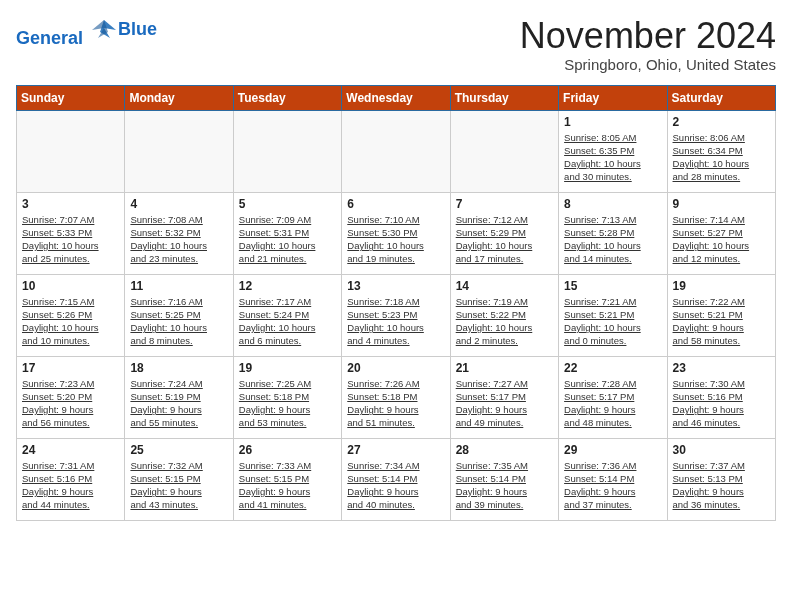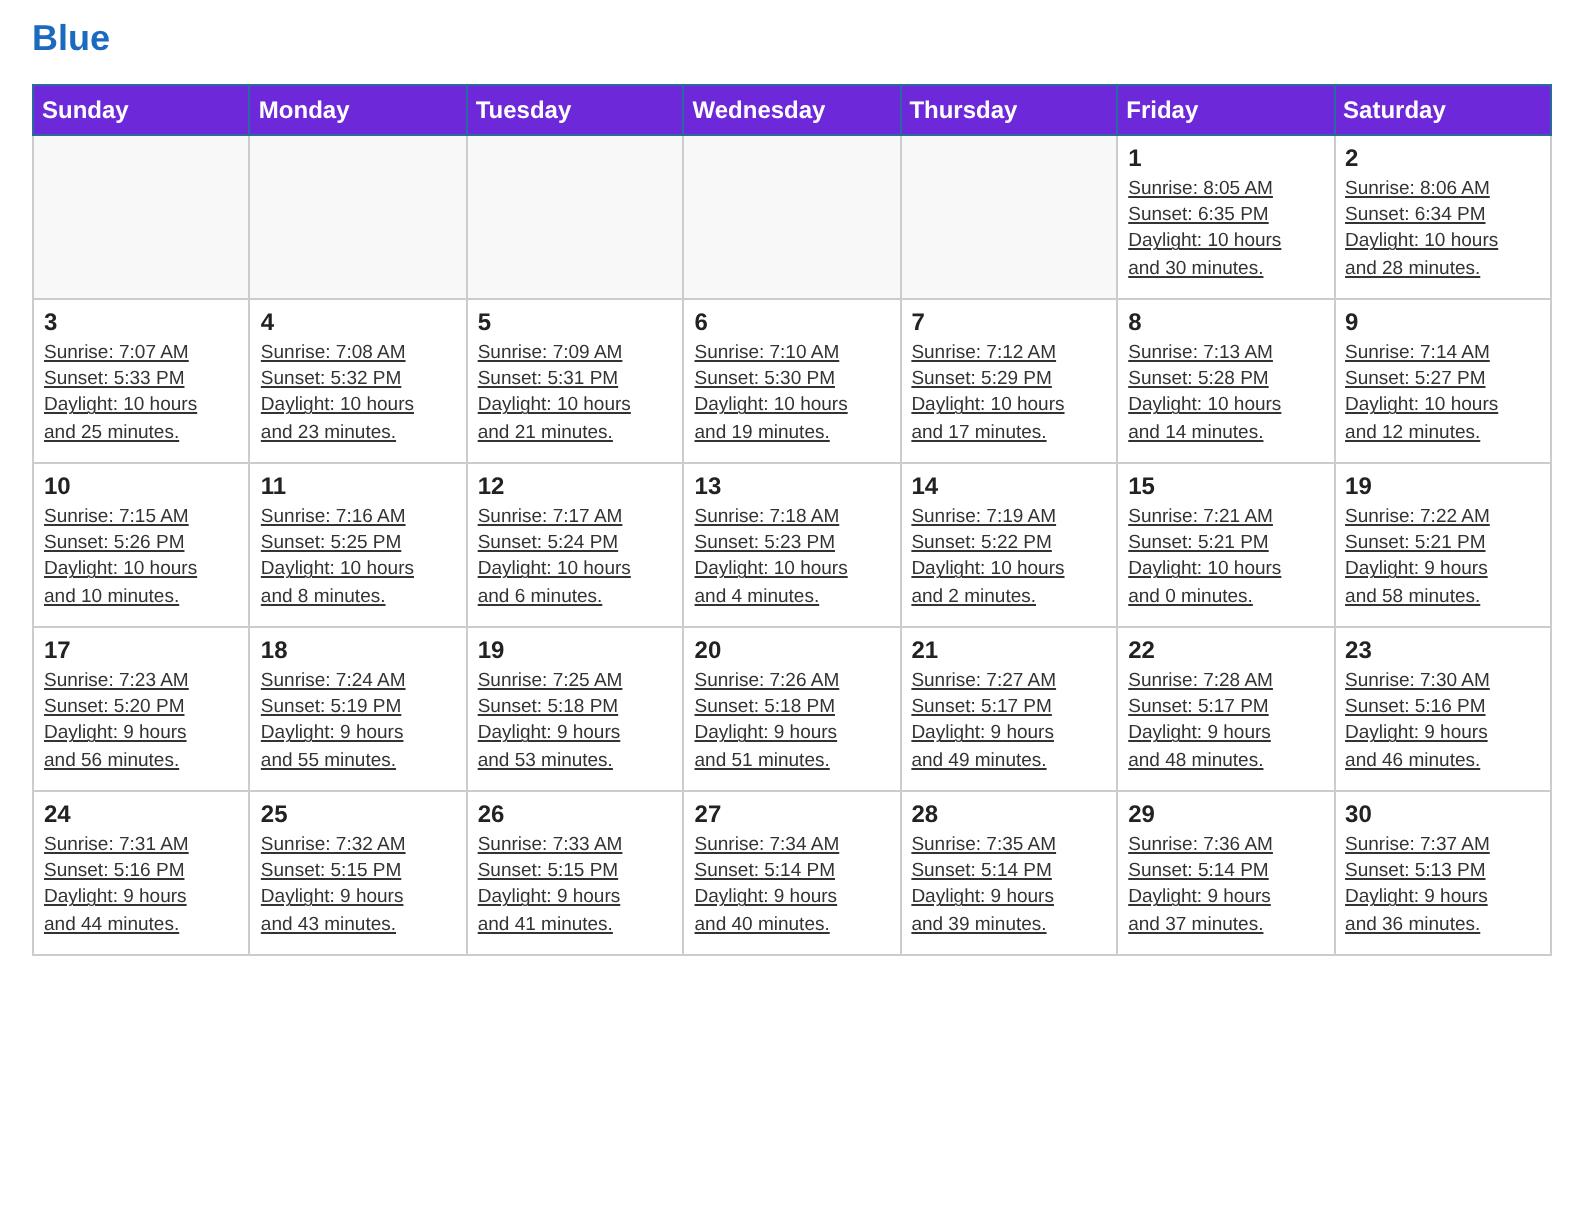--- a/index.html
+++ b/index.html
@@ -50,21 +50,21 @@
     .location {
       font-size: 15px;
       color: #444;
     }
     .calendar {
       width: 100%;
       border-collapse: collapse;
       border: 1px solid #ccc;
     }
     .calendar th {
-      background-color: #6d28d9;
+      background-color: #c2410c;
       color: #fff;
       font-size: 12px;
       font-weight: bold;
       padding: 5px 4px;
       border: 1px solid #2a6aa0;
       text-align: left;
     }
     .calendar td {
       border: 1px solid #ccc;
       vertical-align: top;
@@ -96,27 +96,38 @@
     }
   </style>
 </head>
 <body>
 
 <div class="container">
   <div class="header">
     <div class="logo">
       <div>
         <div style="display:flex;align-items:center;">
+          <div class="logo-text">
+            <span>General</span>
+            <svg class="logo-icon" viewBox="0 0 28 28">
+              <polygon points="14,4 26,14 14,12 20,22 10,16 14,4" fill="#3a7fc1"></polygon>
+              <polygon points="14,4 2,14 14,12 8,22 18,16 14,4" fill="#1a5a9a" opacity="0.6"></polygon>
+            </svg>
+          </div>
           <div style="margin-top:-6px;">
             <div class="logo-text">
               <span style="color:#1a6abf;">Blue</span>
             </div>
           </div>
         </div>
       </div>
+    </div>
+    <div class="title-block">
+      <div class="month-title">November 2024</div>
+      <div class="location">Springboro, Ohio, United States</div>
     </div>
   </div>
 
   <table class="calendar">
     <thead>
       <tr>
       <th>Sunday</th>
           <th>Monday</th>
           <th>Tuesday</th>
           <th>Wednesday</th>

